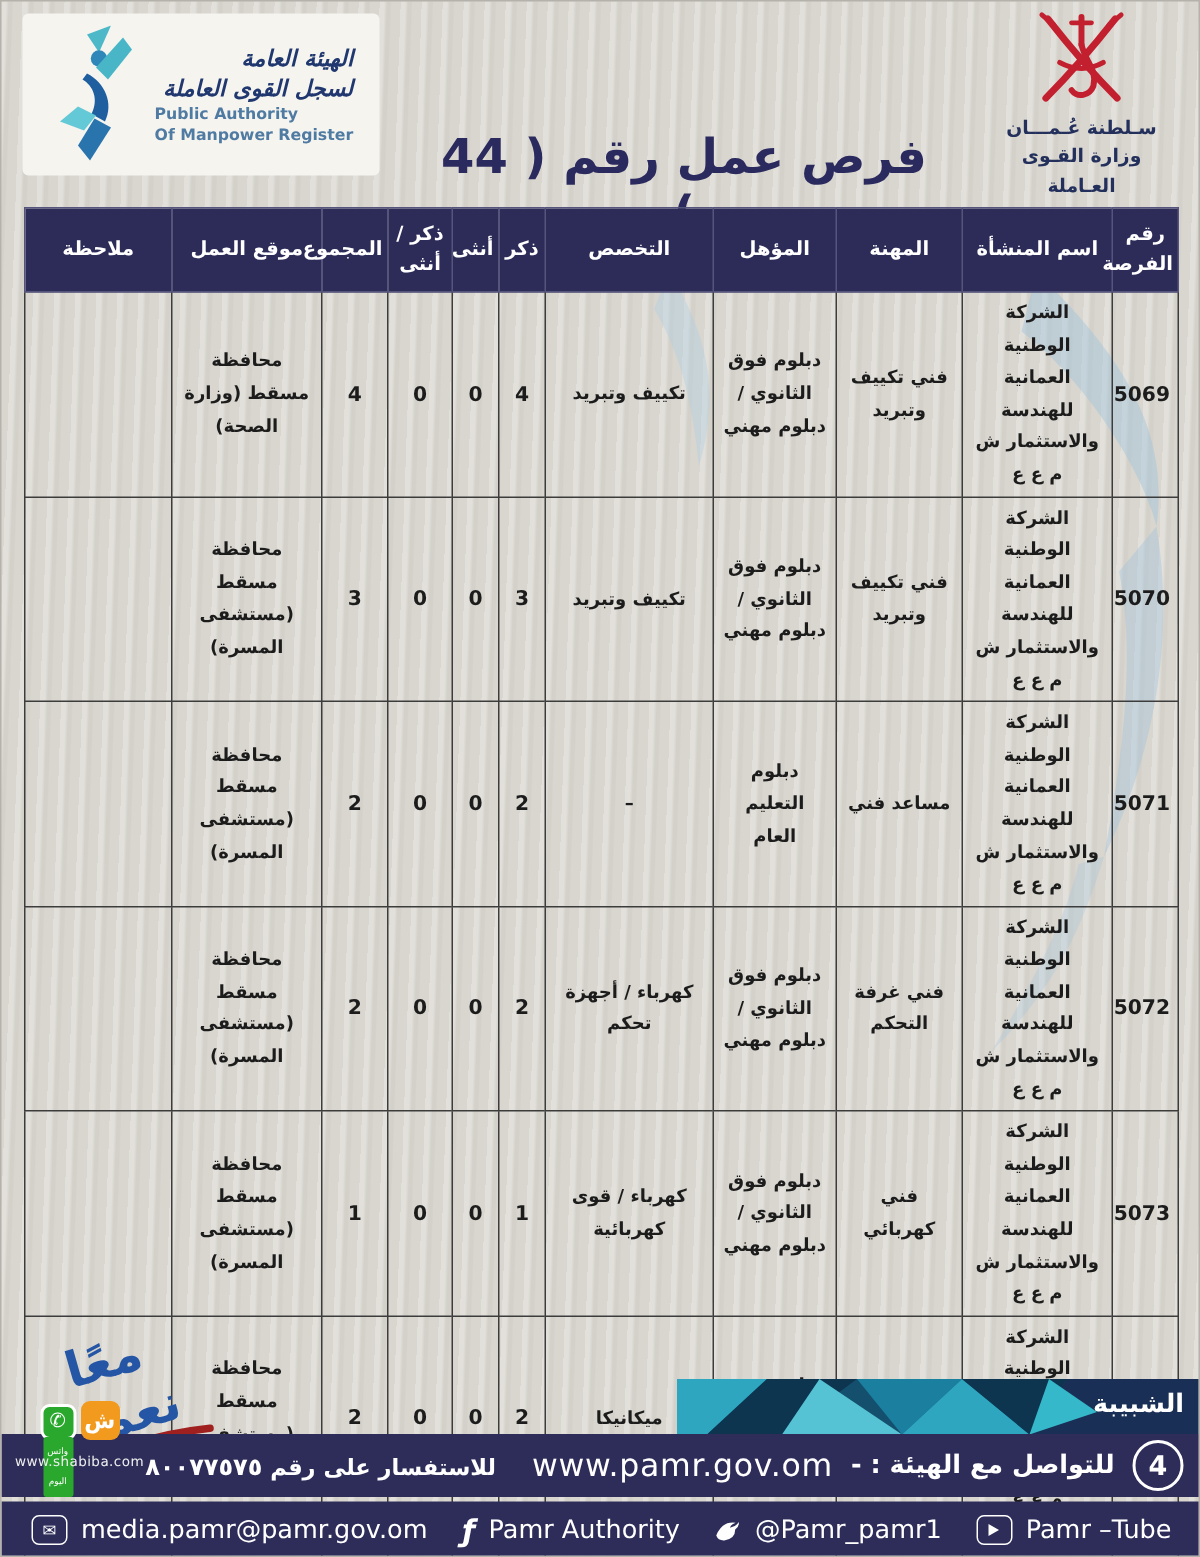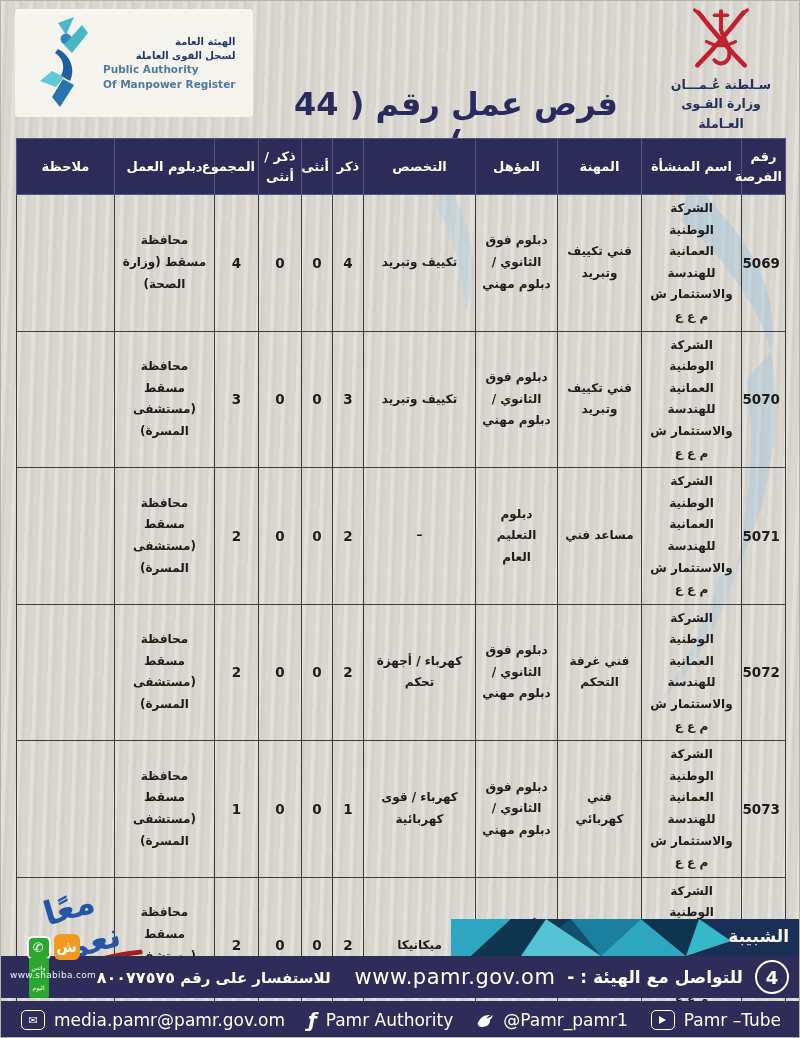--- a/index.html
+++ b/index.html
@@ -11,21 +11,21 @@
       rgba(255,255,255,.25) 0 3px, rgba(188,185,178,.18) 5px 7px, rgba(255,255,255,0) 8px 14px);
     border:1px solid #b5b2ab;
   }
   
   .pamr-card{
     position:absolute; top:8px; left:14px; width:238px; height:108px;
     background:#f6f4ef; border-radius:4px; display:flex; align-items:center;
     gap:6px; padding:6px 8px; direction:ltr;
   }
   .pamr-text{ display:flex; flex-direction:column; line-height:1.35; }
-  .pamr-ar{ color:#20386f; font-weight:bold; font-size:10px; text-align:right; direction:rtl; }
+  .pamr-ar{ color:#20386f; font-weight:bold; font-size:15px; text-align:right; direction:rtl;font-style:italic; }
   .pamr-en{ color:#4f7ba3; font-weight:bold; font-size:10.5px; }
   .page-title{
     position:absolute; top:84px; left:290px; width:330px; text-align:center;
     font-size:32px; font-weight:bold; color:#2b2a5e;
   }
   .emblem{ position:absolute; top:6px; right:18px; width:120px; text-align:center; }
   .ministry-line{ color:#23305c; font-weight:bold; font-size:12.5px; line-height:1.55; }
   
   .watermark{ position:absolute; top:140px; left:0; pointer-events:none; }
   
@@ -166,21 +166,21 @@
       <tr>
         <th>رقم الفرصة</th>
         <th>اسم المنشأة</th>
         <th>المهنة</th>
         <th>المؤهل</th>
         <th>التخصص</th>
         <th>ذكر</th>
         <th>أنثى</th>
         <th>ذكر / أنثى</th>
         <th>المجموع</th>
-        <th>دبلوم العمل</th>
+        <th>موقع العمل</th>
         <th>ملاحظة</th>
       </tr>
     </thead>
     <tbody>
         <tr>
       <td class="num">5069</td>
       <td>الشركة الوطنية العمانية للهندسة والاستثمار ش م ع ع</td>
       <td>فني تكييف وتبريد</td>
       <td>دبلوم فوق الثانوي / دبلوم مهني</td>
       <td>تكييف وتبريد</td>

